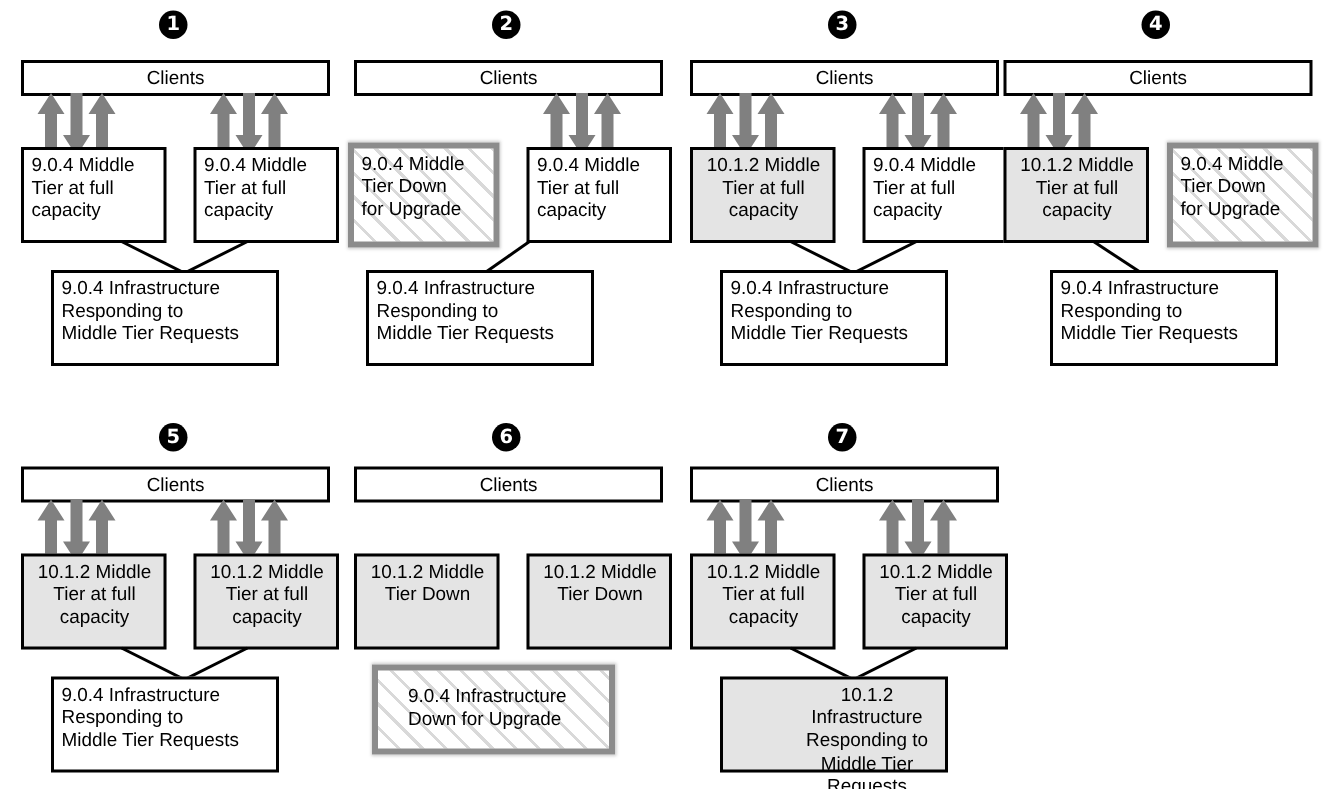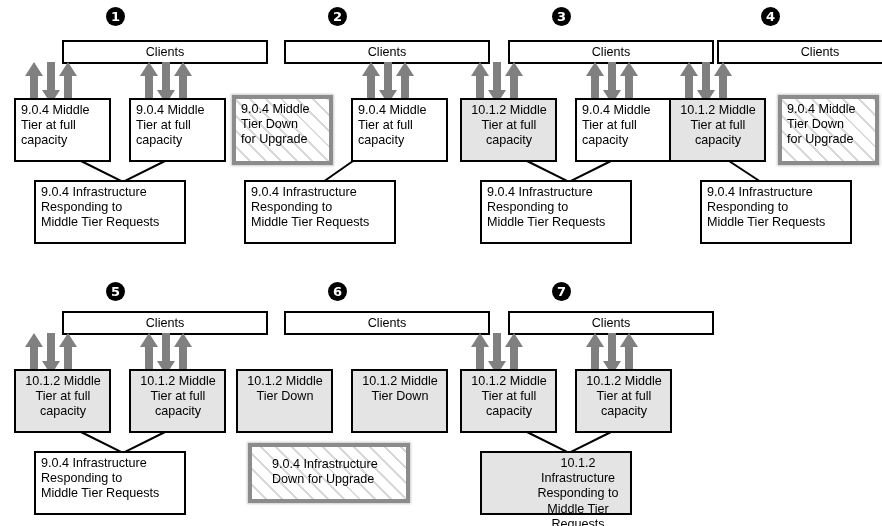--- a/index.html
+++ b/index.html
@@ -20,21 +20,21 @@
 
   
   .box{
     position:absolute;box-sizing:border-box;
     border:2px solid #000;background:#fff;
     font-size:12.6px;line-height:15.2px;
     padding:3px 4px 0 5px;
     white-space:pre-line;
   }
   .box.clients{
-    text-align:center;padding:2px 0 0 0;line-height:17px;margin-left:48px;
+    text-align:center;padding:2px 0 0 0;line-height:17px;
   }
   .box.gray{background:#e4e4e4;text-align:center;}
 
   
   .box.hatch{
     border:4px solid #8c8c8c;
     background-color:#ffffff;
     background-image:repeating-linear-gradient(
         45deg,
         rgba(0,0,0,0) 0px,

